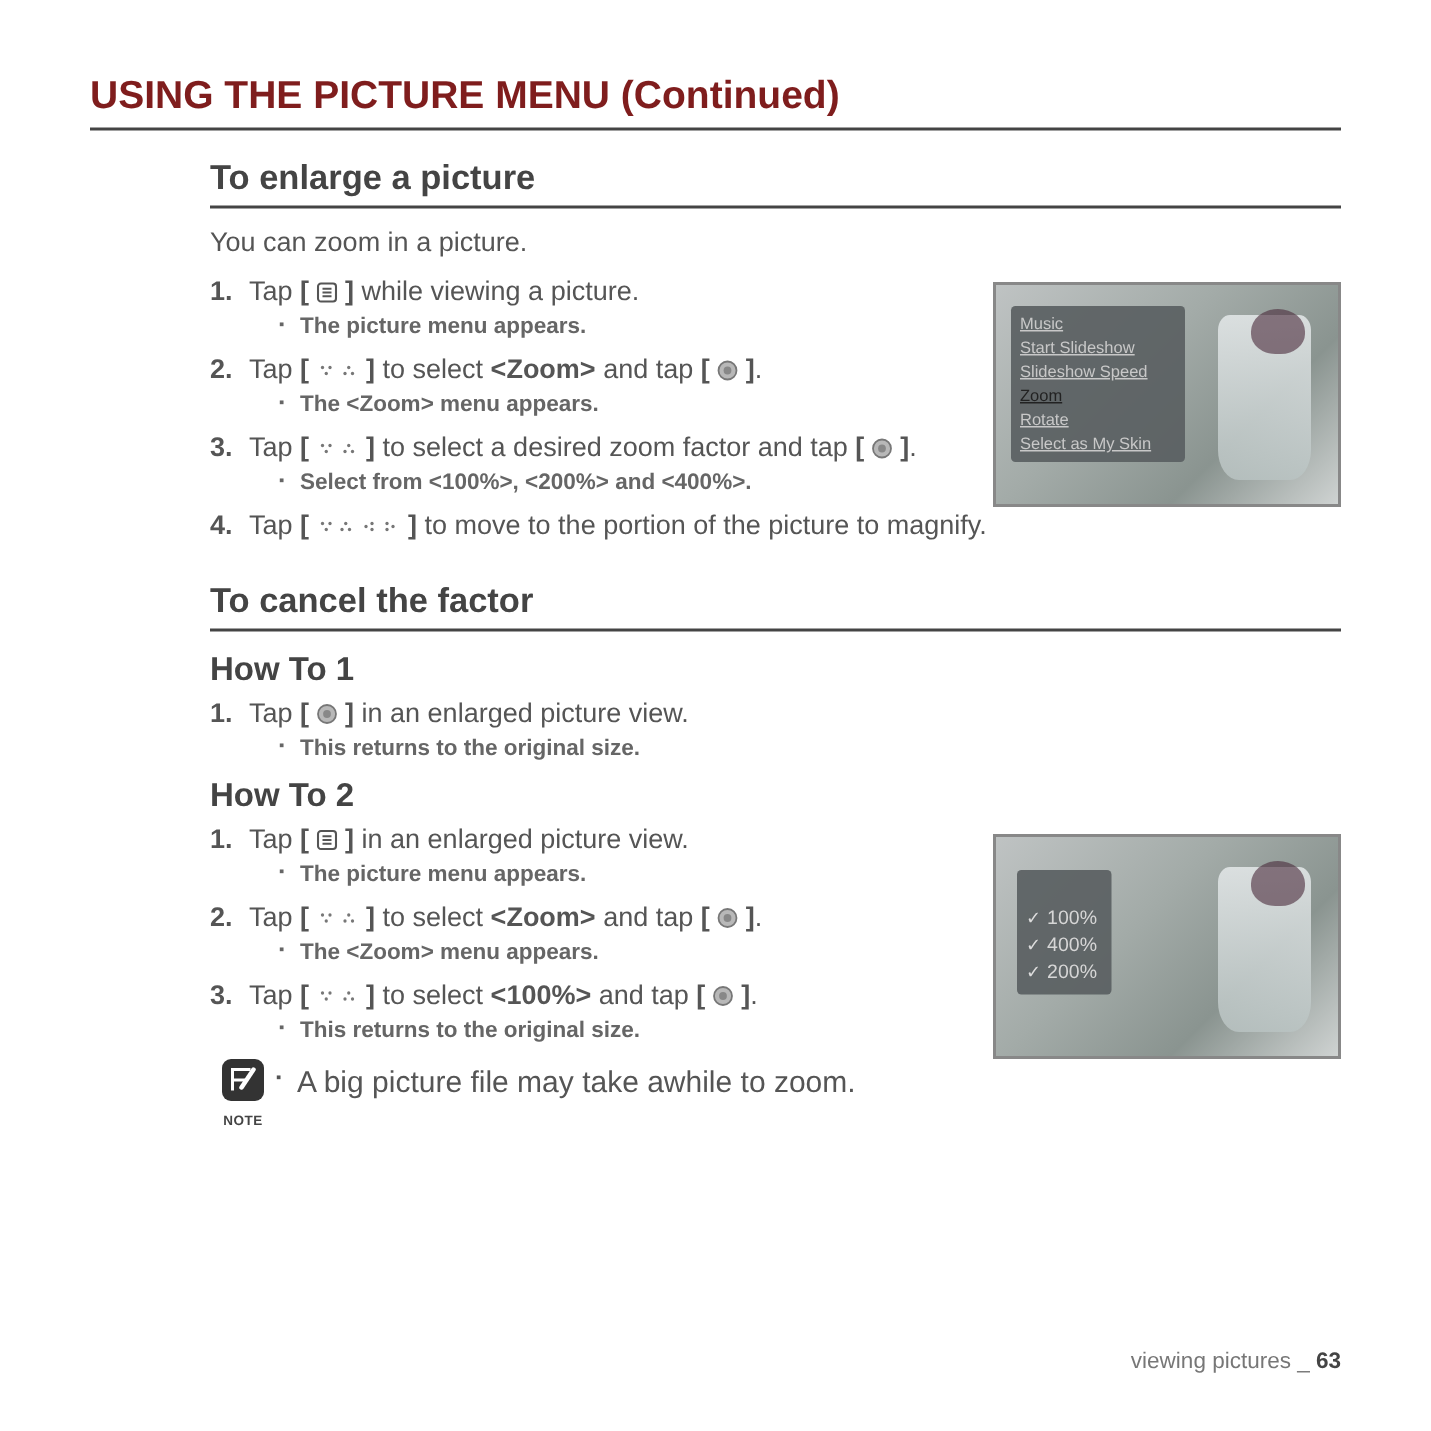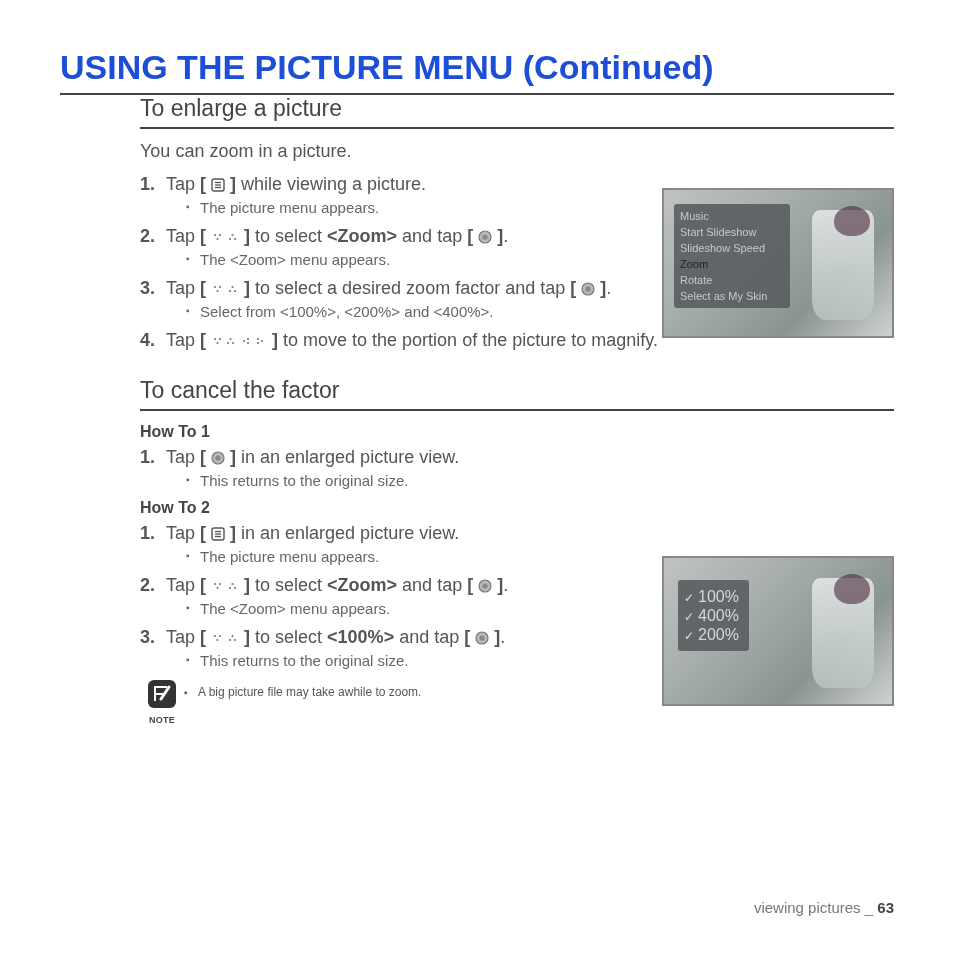--- a/index.html
+++ b/index.html
@@ -6,44 +6,45 @@
   body {
     font-family: Arial, Helvetica, sans-serif;
     width: 954px;
     height: 954px;
     background: #fff;
     color: #555;
     padding: 48px 60px 40px 60px;
     position: relative;
   }
   .page-title {
-    font-size: 34px;
+    font-size: 26px;
     font-weight: bold;
-    color: #1d4ed8;
+    color: #7f1d1d;
     border-bottom: 2px solid #444;
     padding-bottom: 6px;
+    margin-bottom: 18px;
   }
   .content { padding-left: 80px; }
   .section-heading {
     font-size: 23px;
-    font-weight: normal;
+    font-weight: bold;
     color: #444;
     border-bottom: 2px solid #444;
     padding-bottom: 5px;
     margin-bottom: 12px;
     display: block;
   }
   .intro { font-size: 18px; color: #555; margin-bottom: 12px; }
   .step { font-size: 18px; color: #555; margin: 6px 0 2px 0; display: flex; }
   .step-num { font-weight: bold; width: 26px; flex-shrink: 0; }
   .step-text { flex: 1; }
-  .bullet { font-size: 15px; color: #666; margin: 4px 0 10px 46px; position: relative; padding-left: 14px; }
+  .bullet { font-size: 15px; color: #666; margin: 4px 0 10px 46px; position: relative; padding-left: 14px; font-weight: bold; }
   .bullet::before { content: "▪"; position: absolute left: 0; top: 0; font-size: 11px; left:0; }
   .bullet::before { content: "▪"; position: absolute; left: 0; top: 2px; font-size: 10px; }
-  .subhead { font-size: 16px; font-weight: bold; color: #444; margin: 8px 0 4px 0; }
+  .subhead { font-size: 22px; font-weight: bold; color: #444; margin: 8px 0 4px 0; }
   .bold { font-weight: bold; }
   svg.inline-icon { vertical-align: -2px; }
 
   .float-img {
     position: absolute;
     right: 60px;
     width: 232px;
     height: 150px;
     border: 2px solid #888;
     background: linear-gradient(135deg,#bfc3c3 0%,#a3aba8 40%,#8a9490 70%,#cfd3d2 100%);
@@ -52,42 +53,42 @@
   .img1 { top: 188px; }
   .img2 { top: 556px; }
   .menu-box {
     position: absolute; left: 10px; top: 14px;
     background: rgba(90,95,98,0.92);
     border-radius: 3px;
     padding: 4px 6px;
     font-size: 11px; line-height: 16px; color: #c8c8c8;
     min-width: 116px;
   }
-  .menu-item { white-space: nowrap; }
+  .menu-item { white-space: nowrap; text-decoration: underline; }
   .menu-item.sel { color: #222; }
   .zoom-box {
     position: absolute; left: 14px; top: 22px;
     background: rgba(90,95,98,0.92);
     border-radius: 3px;
-    padding: 8px 10px 6px 6px;
-    font-size: 16px; color: #d6d6d6; line-height: 18px;
+    padding: 23px 10px 6px 6px;
+    font-size: 13px; color: #d6d6d6; line-height: 18px;
   }
   .check::before { content: "✓"; color: #ddd; margin-right: 4px; font-size: 12px; }
   .glass {
     position: absolute; right: 18px; top: 20px; width: 62px; height: 110px;
     background: linear-gradient(180deg,#e5e9ea 0%,#cfd6d6 50%,#b9c3c2 100%);
     border-radius: 8px 8px 14px 14px / 10px 10px 20px 20px;
     opacity: 0.85;
   }
   .berry { position:absolute; right:22px; top:16px; width:36px; height:30px; background:#4a2a3a; border-radius:50% 50% 45% 45%; opacity:0.6; }
 
   .note-row { display:flex; align-items:flex-start; margin-top:10px; }
   .note-icon-wrap { width:44px; text-align:center; flex-shrink:0; }
   .note-label { font-size:9px; font-weight:bold; color:#444; margin-top:2px; letter-spacing:0.3px; }
-  .note-text { font-size:12px; color:#555; padding-left:14px; padding-top:6px; position:relative; flex:1; }
+  .note-text { font-size:20px; color:#555; padding-left:14px; padding-top:6px; position:relative; flex:1; }
   .note-text::before { content:"▪"; position:absolute; left:0; top:8px; font-size:10px; }
 
   .footer { position:absolute; bottom:38px; right:60px; font-size:15px; color:#777;text-align:right; }
   .footer .pg { font-weight:bold; color:#444; }
   .col-text { flex:1; padding-right: 250px; }
   .section2-text { flex:1; padding-right: 250px; }
   .section1 { margin-bottom: 26px; }
 </style>
 </head>
 <body>

